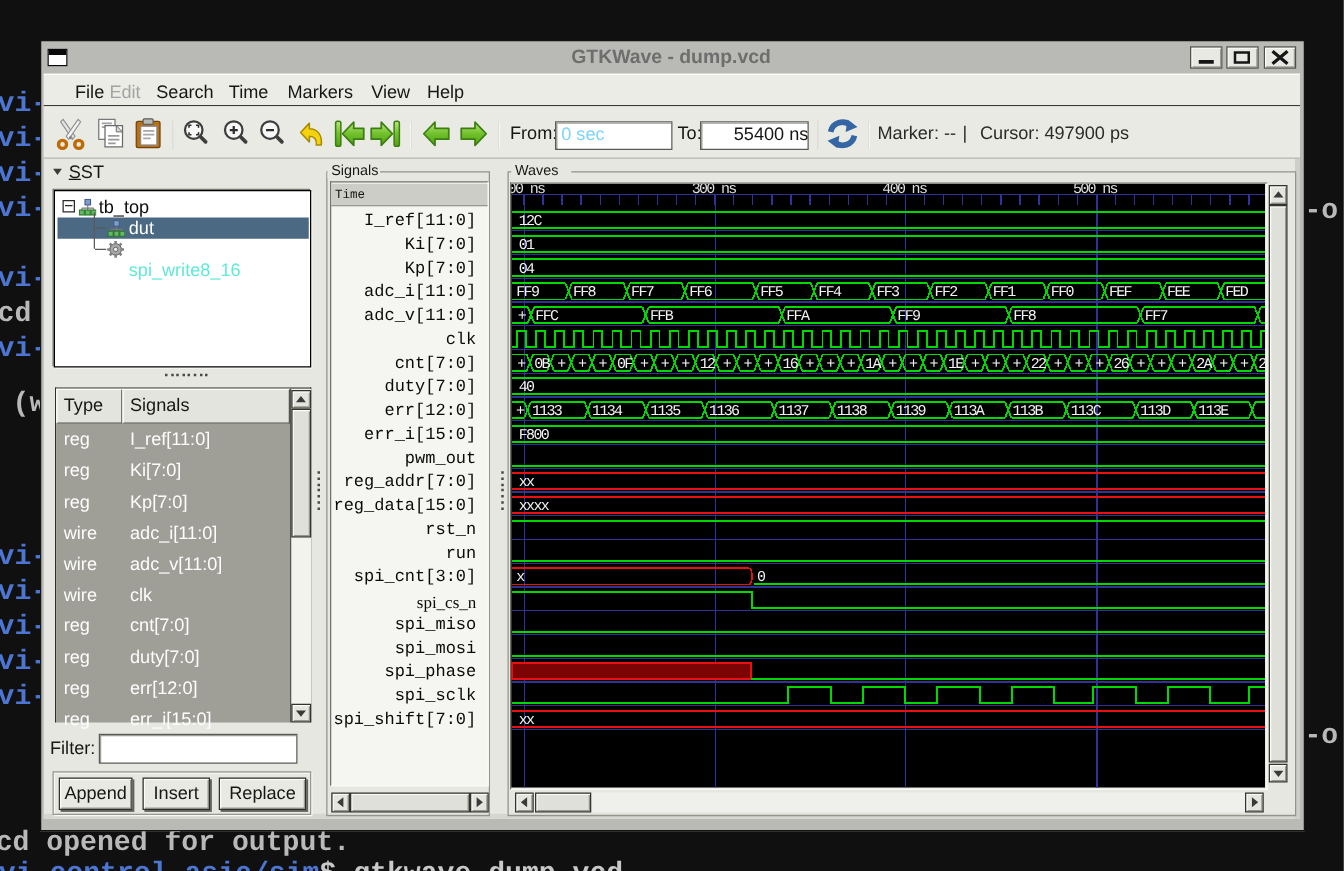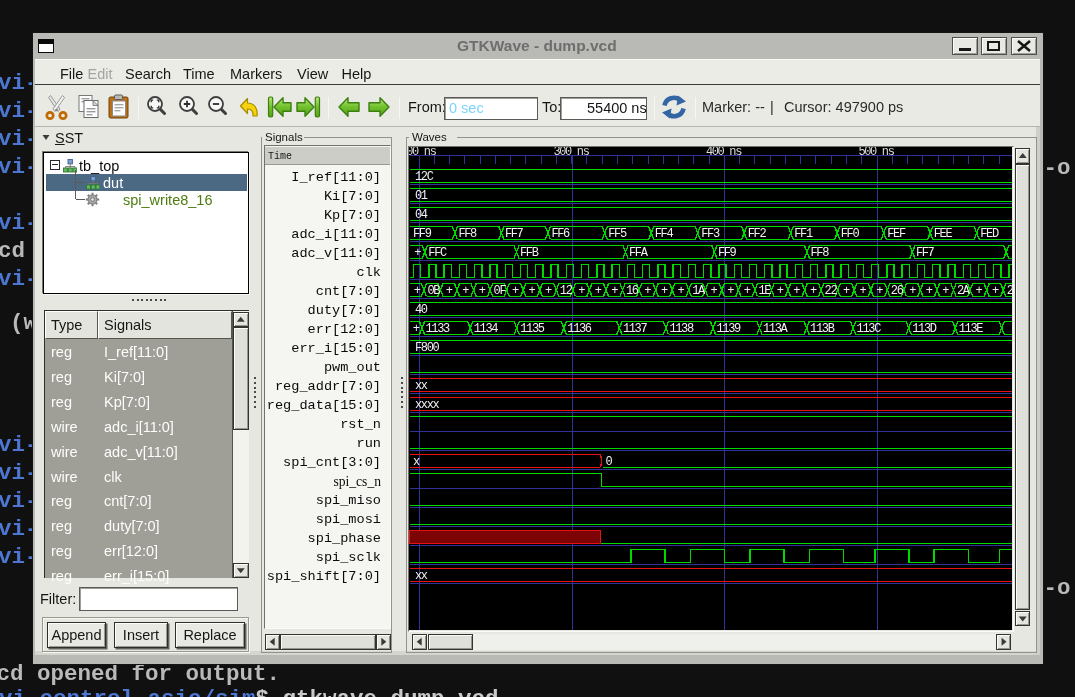--- a/index.html
+++ b/index.html
@@ -150,21 +150,21 @@
 <div style="position:absolute;left:103px;top:175px;white-space:pre;font-size:14.5px;color:#ffffff;">dut</div>
 <svg style="position:absolute;left:85px;top:191.5px;" width="15" height="15" viewBox="0 0 15 15">
 <g fill="#a8a8a8" stroke="#5c5c5c" stroke-width="0.8">
 <circle cx="7.5" cy="7.5" r="4.6"></circle>
 </g>
 <g stroke="#808080" stroke-width="2">
 <path d="M7.5 0.8 V3 M7.5 12 V14.2 M0.8 7.5 H3 M12 7.5 H14.2 M2.8 2.8 L4.3 4.3 M10.7 10.7 L12.2 12.2 M12.2 2.8 L10.7 4.3 M4.3 10.7 L2.8 12.2"></path>
 </g>
 <circle cx="7.5" cy="7.5" r="1.8" fill="#e8e8e8" stroke="#5c5c5c" stroke-width="0.7"></circle>
 </svg>
-<div style="position:absolute;left:103px;top:192px;white-space:pre;font-size:14.5px;color:#4d7c0f;margin-left:20px;">spi_write8_16</div>
+<div style="position:absolute;left:103px;top:209px;white-space:pre;font-size:14.5px;color:#5eead4;">spi_write8_16</div>
 <div style="position:absolute;left:132.0px;top:299px;width:2px;height:2px;background:#4a4a4a;"></div>
 <div style="position:absolute;left:136.6px;top:299px;width:2px;height:2px;background:#4a4a4a;"></div>
 <div style="position:absolute;left:141.2px;top:299px;width:2px;height:2px;background:#4a4a4a;"></div>
 <div style="position:absolute;left:145.8px;top:299px;width:2px;height:2px;background:#4a4a4a;"></div>
 <div style="position:absolute;left:150.4px;top:299px;width:2px;height:2px;background:#4a4a4a;"></div>
 <div style="position:absolute;left:155.0px;top:299px;width:2px;height:2px;background:#4a4a4a;"></div>
 <div style="position:absolute;left:159.6px;top:299px;width:2px;height:2px;background:#4a4a4a;"></div>
 <div style="position:absolute;left:164.2px;top:299px;width:2px;height:2px;background:#4a4a4a;"></div>
 <div style="position:absolute;left:44px;top:310px;width:205px;height:268px;border:1px solid #2e2e2a;border-bottom:none;"></div>
 <div style="position:absolute;left:45px;top:311px;width:53px;height:28px;background:#e4e4de;border-top:1px solid #fff;border-left:1px solid #fff;border-bottom:1px solid #55554f;border-right:1px solid #55554f;"></div>

